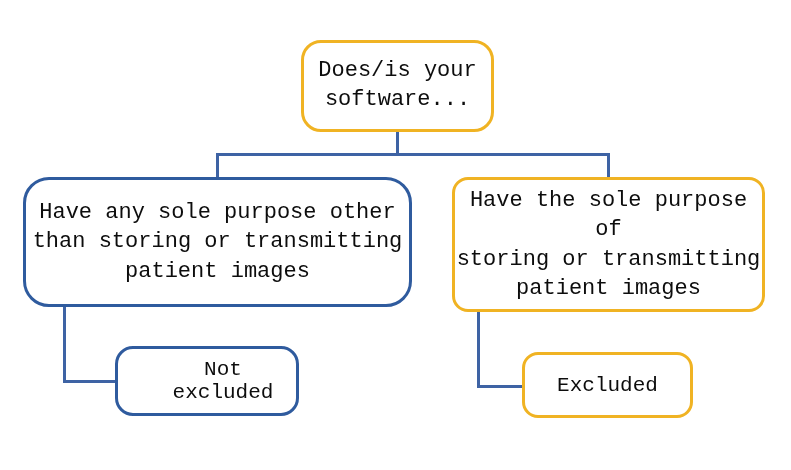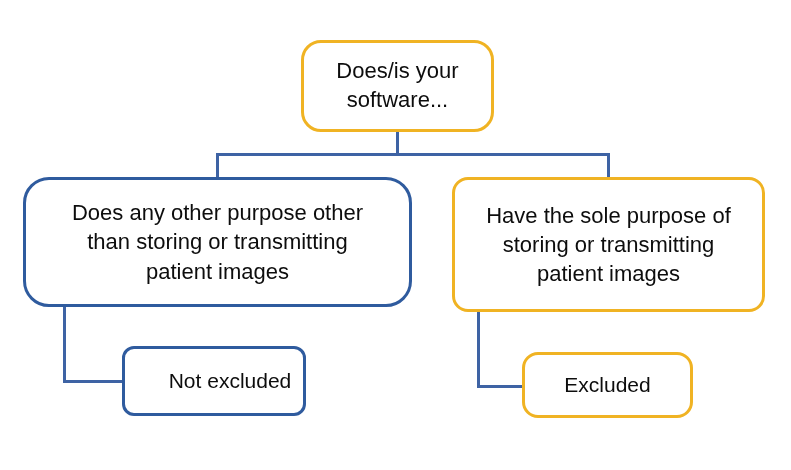--- a/index.html
+++ b/index.html
@@ -5,21 +5,21 @@
   html, body {
     margin: 0;
     padding: 0;
     background: #ffffff;
   }
   .canvas {
     position: relative;
     width: 791px;
     height: 470px;
     background: #ffffff;
-    font-family: Liberation Sans, sans-serif;
+    font-family: Liberation Mono, monospace;
     overflow: hidden;
   }
   .node {
     position: absolute;
     display: flex;
     align-items: center;
     justify-content: center;
     text-align: center;
     background: #ffffff;
     color: #0d0d0d;
@@ -39,22 +39,22 @@
     left: 23px; top: 177px; width: 389px; height: 130px;
     border-radius: 26px;
     font-size: 22px; line-height: 1.32;
   }
   .node-right-q {
     left: 452px; top: 177px; width: 313px; height: 135px;
     border-radius: 16px;
     font-size: 22px; line-height: 1.32;
   }
   .node-not-excluded {
-    left: 122px; top: 346px; width: 184px; height: 70px;
-    border-radius: 12px;
+    left: 115px; top: 346px; width: 184px; height: 70px;
+    border-radius: 18px;
     font-size: 21px;
     padding-left: 32px;
   }
   .node-excluded {
     left: 522px; top: 352px; width: 171px; height: 66px;
     border-radius: 16px;
     font-size: 21px;
   }
 
   .conn {
@@ -87,21 +87,21 @@
   <div class="conn h conn-left-elbow-h"></div>
   <div class="conn v conn-right-elbow-v"></div>
   <div class="conn h conn-right-elbow-h"></div>
 
   <div class="node gold-border node-root">
     <span>Does/is your
 software...</span>
   </div>
 
   <div class="node blue-border node-left-q">
-    <span>Does any other purpose other
+    <span>Have any sole purpose other
 than storing or transmitting
 patient images</span>
   </div>
 
   <div class="node gold-border node-right-q">
     <span>Have the sole purpose of
 storing or transmitting
 patient images</span>
   </div>
 

